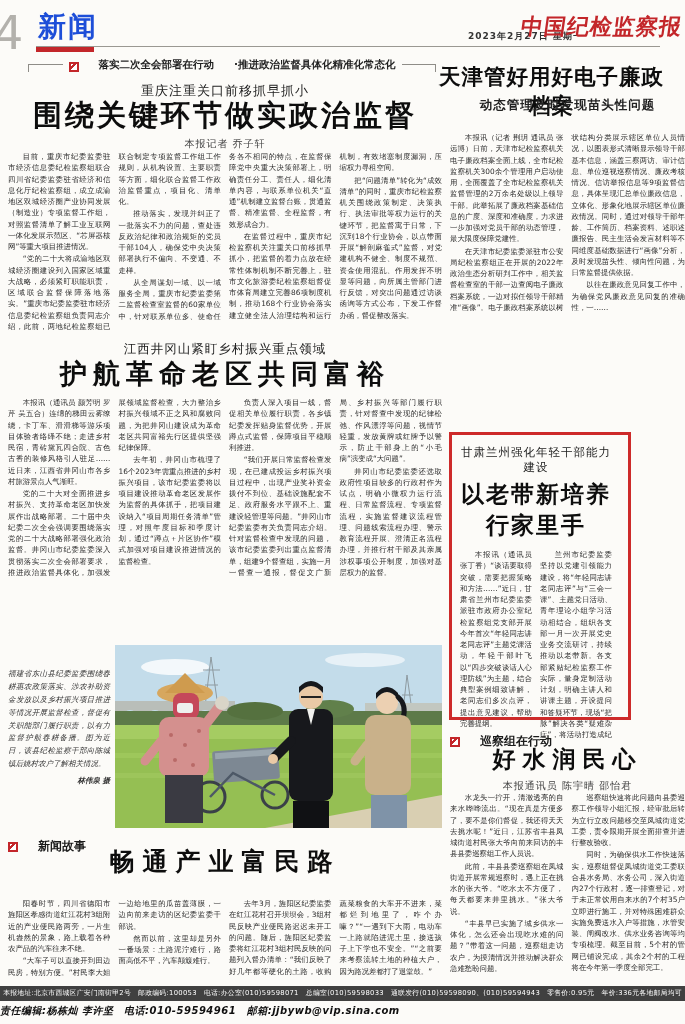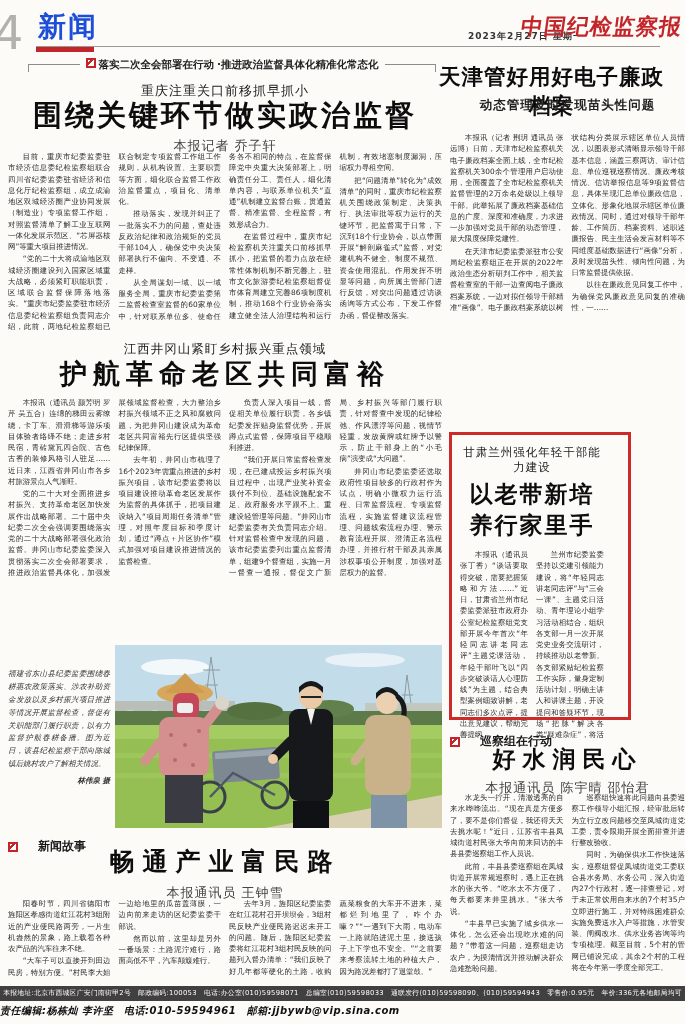--- a/index.html
+++ b/index.html
@@ -12,28 +12,28 @@
   .header-rule{position:absolute;left:36px;top:46px;width:624px;height:1px;background:#9a9892;}
   .header-redbar{position:absolute;left:36px;top:47px;width:58px;height:5px;background:#c3262a;}
   .header-date{position:absolute;left:468px;top:30px;font-size:9px;color:#333;font-weight:600;letter-spacing:1px;}
   .masthead{position:absolute;right:3px;top:12px;font-size:22px;color:#c3262a;font-weight:900;
             font-family:"DejaVu Serif","Liberation Serif",serif;transform:skewX(-8deg);letter-spacing:1px;}
   
   .banner{position:absolute;left:28px;top:58px;width:408px;display:flex;align-items:flex-start;}
   .banner .bline{flex:1;height:7px;border-top:1px solid #8f8d88;margin-top:6px;}
   .banner .bline.l{border-left:1px solid #8f8d88;}
   .banner .bline.r{border-right:1px solid #8f8d88;}
-  .banner .btxt{padding:0 6px;font-size:10.5px;font-weight:700;white-space:nowrap;display:flex;align-items:flex-start;gap:3px;}
+  .banner .btxt{padding:0 6px;font-size:10.5px;font-weight:700;white-space:nowrap;display:flex;align-items:flex-end;gap:20px;}
   .logo-chip{display:inline-block;width:10px;height:10px;background:#c3262a;position:relative;flex:0 0 auto;}
   .logo-chip::after{content:"";position:absolute;left:2px;top:2px;width:6px;height:6px;
        background:linear-gradient(135deg,#fff 0 2px,transparent 2px 4px,#fff 4px 6px);}
   
   .kicker{font-size:13px;font-weight:400;text-align:center;letter-spacing:1px;color:#1c1c1c;}
   .headline{font-family:"DejaVu Serif","Liberation Serif",serif;font-weight:900;text-align:center;color:#0d0d0d;}
-  .byline{font-size:13px;text-align:center;color:#444;letter-spacing:1px;}
+  .byline{font-size:10px;text-align:center;color:#444;letter-spacing:1px;}
   
   .body-cols{font-size:7.4px;line-height:1.52;text-align:justify;color:#2b2b2b;overflow:hidden;column-gap:8px;}
   .body-cols p{margin:0 0 1px 0;text-indent:2em;}
   
   .a1-kicker{position:absolute;left:8px;top:82px;width:434px;}
   .a1-headline{position:absolute;left:8px;top:96px;width:434px;font-size:29px;letter-spacing:3px;}
   .a1-byline{position:absolute;left:8px;top:137px;width:434px;}
   .a1-body{position:absolute;left:8px;top:151px;width:434px;height:181px;column-count:4;}
   .a2-kicker{position:absolute;left:8px;top:341px;width:434px;font-size:12.5px;}
   .a2-headline{position:absolute;left:8px;top:356px;width:434px;font-size:27px;letter-spacing:6px;}
@@ -45,21 +45,21 @@
   .tag-row{position:absolute;display:flex;align-items:center;gap:20px;font-size:12px;font-weight:800;color:#1a1a1a;}
   .t-fuminlu{left:8px;top:838px;}
   .a6-headline{position:absolute;left:8px;top:845px;width:434px;font-size:25px;letter-spacing:8px;}
   .a6-byline{position:absolute;left:8px;top:884px;width:434px;}
   .a6-body{position:absolute;left:8px;top:898px;width:434px;height:84px;column-count:4;}
   
   .a3-headline{position:absolute;left:434px;top:62px;width:235px;font-size:21.5px;letter-spacing:1px;}
   .a3-subhead{position:absolute;left:450px;top:97px;width:235px;font-size:12.5px;font-weight:600;text-align:center;letter-spacing:1px;}
   .a3-body{position:absolute;left:450px;top:132px;width:235px;height:296px;column-count:2;}
   .redbox{position:absolute;left:449px;top:432px;width:182px;height:288px;border:3px solid #cd2a2a;
-          background:#fcfbf8;padding:6px 24px 4px 8px;box-sizing:border-box;}
+          background:#fcfbf8;padding:6px 16px 4px 8px;box-sizing:border-box;}
   .rb-kicker{font-size:11.5px;margin-top:4px;}
   .rb-headline{font-size:23px;letter-spacing:2px;margin:4px 0 8px 0;}
   .rb-body{height:196px;column-count:2;}
   .t-xuncha{left:450px;top:733px;}
   .a5-headline{position:absolute;left:450px;top:744px;width:235px;font-size:23px;letter-spacing:7px;text-align:center;}
   .a5-byline{position:absolute;left:450px;top:779px;width:235px;}
   .a5-body{position:absolute;left:450px;top:792px;width:235px;height:192px;column-count:2;}
   
   .footer-bar{position:absolute;left:0;top:986px;width:685px;height:15px;background:#404040;
        color:#fff;font-size:6.8px;line-height:15px;text-align:center;letter-spacing:.3px;}
@@ -191,21 +191,20 @@
         <rect x="256" y="150" width="36" height="33" fill="#7f93a8"></rect>
       </g>
     </svg>
   </div>
 
   <div class="tag-row t-fuminlu">
     <span class="logo-chip"></span>
     <span>新闻故事</span>
   </div>
   <div class="headline a6-headline">畅通产业富民路</div>
-  <div class="byline a6-byline">本报通讯员 王钟雪</div>
   <div class="body-cols a6-body">
       <p>阳春时节，四川省德阳市旌阳区孝感街道红江花村3组附近的产业便民路两旁，一片生机盎然的景象，路上载着各种农产品的汽车往来不绝。</p>
       <p>“大车子可以直接开到田边民房，特别方便。”村民李大姐一边给地里的瓜苗盖薄膜，一边向前来走访的区纪委监委干部说。</p>
       <p>然而以前，这里却是另外一番场景：土路泥泞难行，路面高低不平，汽车颠簸难行。</p>
       <p>去年3月，旌阳区纪委监委在红江花村召开坝坝会，3组村民反映产业便民路迟迟未开工的问题。随后，旌阳区纪委监委将红江花村3组村民反映的问题列入督办清单：“我们反映了好几年都等硬化的土路，收购蔬菜粮食的大车开不进来，菜都烂到地里了，咋个办嘛？”“一遇到下大雨，电动车一上路就陷进泥土里，接送孩子上下学也不安全。”“之前要来考察流转土地的种植大户，因为路况差都打了退堂鼓。”</p>
     </div>
 
   <div class="headline a3-headline">天津管好用好电子廉政档案</div>
   <div class="a3-subhead">动态管理及时发现苗头性问题</div>
   <div class="body-cols a3-body">

